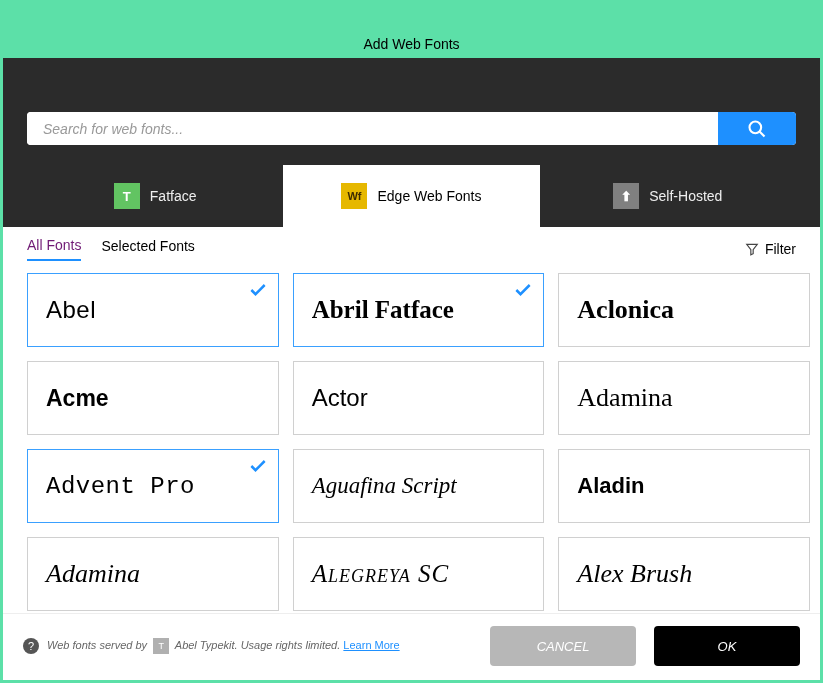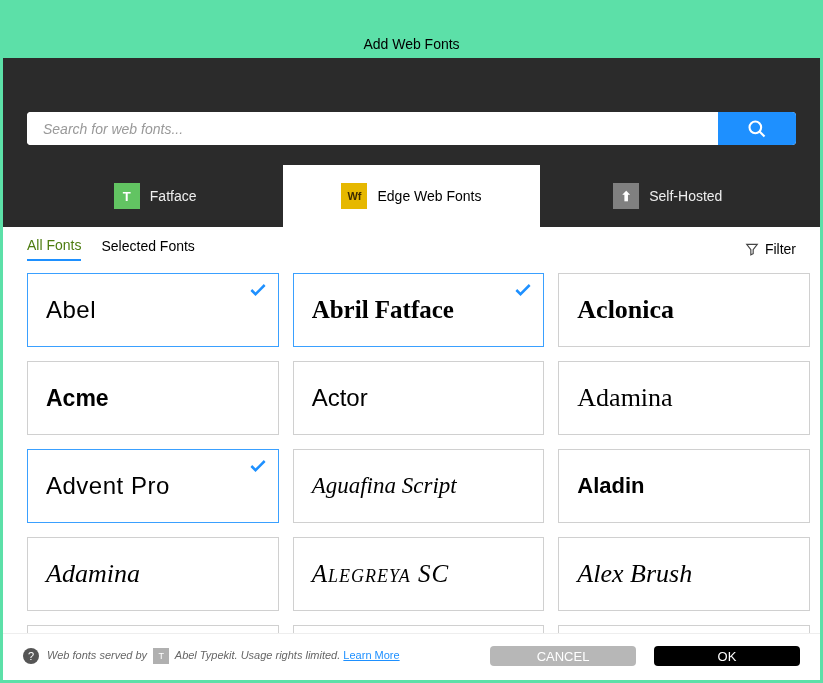--- a/index.html
+++ b/index.html
@@ -96,21 +96,21 @@
       align-items: center;
       padding: 10px 24px 8px;
       font-size: 14px;
     }
     .filter-tab {
       margin-right: 20px;
       cursor: pointer;
       padding-bottom: 6px;
     }
     .filter-tab.active {
-      color: #4d7c0f;
+      color: #701a75;
       border-bottom: 2px solid #1e90ff;
     }
     .spacer { flex: 1; }
     .filter-link {
       display: flex;
       align-items: center;
       gap: 6px;
       cursor: pointer;
     }
     .font-scroll {
@@ -145,21 +145,21 @@
     .font-name {
       font-size: 24px;
       color: #000;
     }
     .f-abel { font-family: Arial; font-weight: 300; letter-spacing: 0.5px; }
     .f-abril { font-family: "Times New Roman", serif; font-weight: 900; font-size: 25px; }
     .f-aclonica { font-family: Impact, serif; font-weight:700; font-size:26px; }
     .f-acme { font-family: Arial; font-weight: 900; font-size:23px; }
     .f-actor { font-family: Arial; font-weight:300; }
     .f-adamina { font-family: Georgia, serif; font-size:26px;}
-    .f-advent { font-family: Liberation Sans, sans-serif; font-weight:200; letter-spacing:0.5px; }
+    .f-advent { font-family: Liberation Mono, monospace; font-weight:200; letter-spacing:0.5px; }
     .f-aguafina { font-family: "Times New Roman"; font-style: italic; font-size:23px;}
     .f-aladin { font-family: Arial; font-weight:800; font-size:22px;}
     .f-alegreya { font-family: Georgia, serif; font-style:italic; font-size:26px;}
     .f-alegreyasc { font-family: Georgia, serif; font-variant: small-caps; font-size:25px; letter-spacing:1px;font-style:italic;}
     .f-alexbrush { font-family: "Times New Roman", cursive; font-style: italic; font-size:26px;}
     .footer {
       background: #fff;
       padding: 12px 20px 14px;
       display: flex;
       align-items: center;
@@ -173,25 +173,26 @@
       color:#fff;
       font-size:11px;
       display:flex;align-items:center;justify-content:center;
     }
     .footer-text { font-size:11px; font-style: italic; color:#666; }
     .mini-icon { width:16px;height:16px;background:#b0b0b0;display:inline-flex;align-items:center;justify-content:center;color:#fff;font-size:9px;font-style:normal;margin:0 3px;}
     .learn-link { color:#1e90ff; text-decoration: underline; cursor:pointer; font-style:normal;}
     .btn {
       margin-left: 10px;
       width: 146px;
-      height: 20px;
+      height: 40px;
       border: none;
       border-radius: 4px;
       font-size: 13px;
       cursor: pointer;
+      font-style: italic;
     }
     .btn-cancel { background:#b7b7b7; color:#fff; }
     .btn-ok { background:#000000; color:#fff; }
     
     .font-scroll::-webkit-scrollbar { width:16px; }
     .font-scroll::-webkit-scrollbar-track { background:#f1f1f1;}
     .font-scroll::-webkit-scrollbar-thumb { background:#c0c0c0;}
   </style>
 </head>
 <body>

